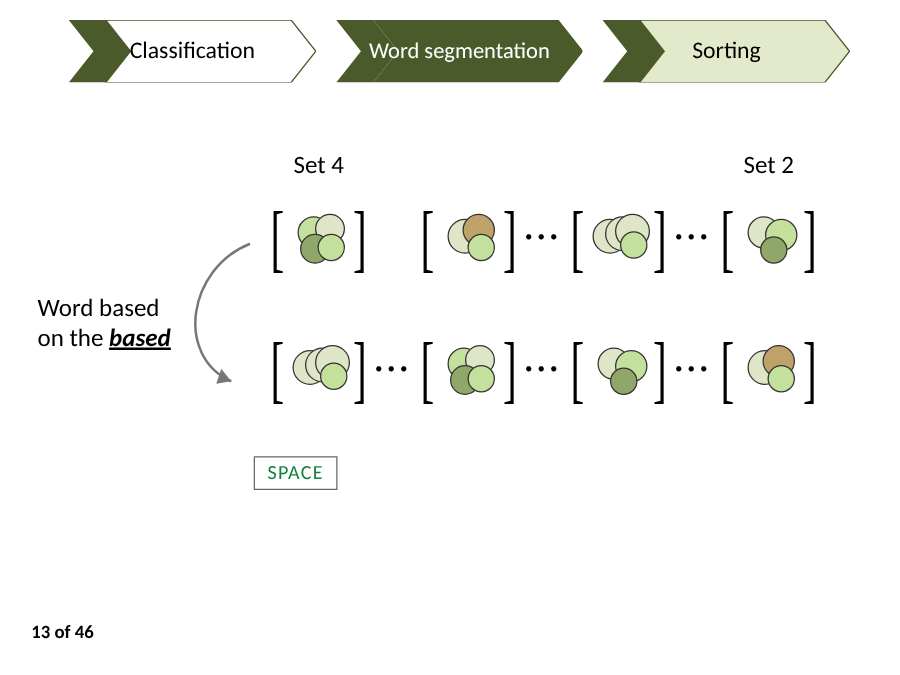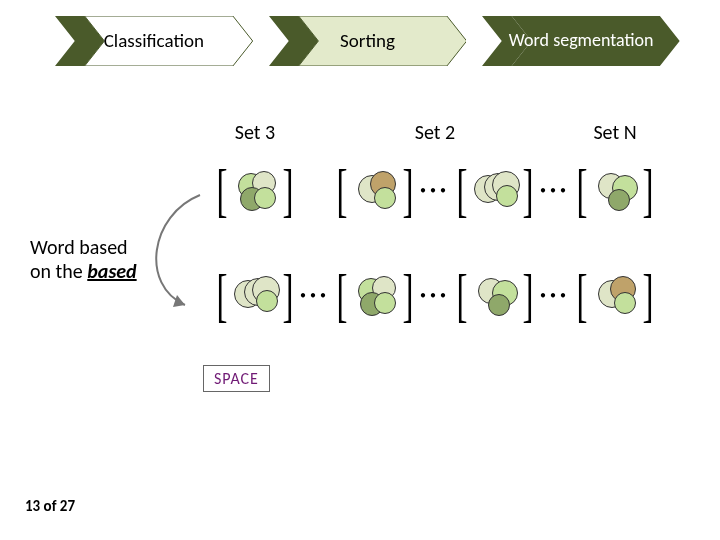--- a/index.html
+++ b/index.html
@@ -95,21 +95,21 @@
   }
   .sort-label .size { font-style: italic; font-weight: bold; text-decoration: underline; }
   .space-box {
     position: absolute;
     top: 365px;
     left: 203px;
     border: 1.5px solid #666;
     padding: 3px 10px;
     font-size: 16px;
     letter-spacing: 1px;
-    color: #701a75;
+    color: #15803d;
   }
   .page-num {
     position: absolute;
     bottom: 25px;
     left: 25px;
     font-size: 15px;
     font-weight: bold;
   }
   .arrow-svg {
     position: absolute;
@@ -124,41 +124,40 @@
 <body>
 
 <div class="nav-row">
   <div class="chevron">
     <svg viewBox="0 0 200 50" preserveAspectRatio="none">
       <polygon points="0,0 30,0 50,25 30,50 0,50 20,25" fill="#4a5a2a"></polygon>
       <polygon points="30,0 180,0 200,25 180,50 30,50 50,25" fill="#ffffff" stroke="#4a5a2a"></polygon>
     </svg>
     <span class="label">Classification</span>
   </div>
-  <div class="chevron">
-    <svg viewBox="0 0 200 50" preserveAspectRatio="none">
-      <polygon points="0,0 30,0 50,25 30,50 0,50 20,25" fill="#4a5a2a"></polygon>
-      <polygon points="30,0 180,0 200,25 180,50 30,50 50,25" fill="#e3eacb" stroke="#4a5a2a"></polygon>
-    </svg>
-    <span class="label">Sorting</span>
-  </div>
   <div class="chevron multi">
     <svg viewBox="0 0 200 50" preserveAspectRatio="none">
       <polygon points="0,0 30,0 50,25 30,50 0,50 20,25" fill="#4a5a2a"></polygon>
       <polygon points="30,0 180,0 200,25 180,50 30,50 50,25" fill="#4a5a2a"></polygon>
     </svg>
     <span class="label" style="color:#fff">Word
 segmentation</span>
   </div>
+  <div class="chevron">
+    <svg viewBox="0 0 200 50" preserveAspectRatio="none">
+      <polygon points="0,0 30,0 50,25 30,50 0,50 20,25" fill="#4a5a2a"></polygon>
+      <polygon points="30,0 180,0 200,25 180,50 30,50 50,25" fill="#e3eacb" stroke="#4a5a2a"></polygon>
+    </svg>
+    <span class="label">Sorting</span>
+  </div>
 </div>
 
 <div class="sets-row">
-  <div class="set-label">Set 3</div>
+  <div class="set-label">Set 4</div>
   <div class="set-label">Set 2</div>
-  <div class="set-label">Set N</div>
 </div>
 
 <div class="clusters-row row1" id="row1">
     <div class="cluster-cell">
       <span class="bracket">[</span>
       <div class="circles">
         <div class="circ" style="left: 8px; top: 8px; width: 26px; height: 26px; background: rgb(195, 224, 156);"></div>
         <div class="circ" style="left: 22px; top: 6px; width: 24px; height: 24px; background: rgb(223, 229, 199);"></div>
         <div class="circ" style="left: 10px; top: 22px; width: 24px; height: 24px; background: rgb(143, 168, 106);"></div>
         <div class="circ" style="left: 24px; top: 22px; width: 22px; height: 22px; background: rgb(195, 224, 156);"></div>
@@ -245,13 +244,13 @@
   <polygon points="55,120 47,110 43,122" fill="#777"></polygon>
 </svg>
 
 <div class="sort-label">
   <span style="white-space:pre-line">Word based
 on the </span><span class="size">based</span>
 </div>
 
 <div class="space-box">SPACE</div>
 
-<div class="page-num">13 of 27</div>
+<div class="page-num">13 of 46</div>
 
 </body></html>

